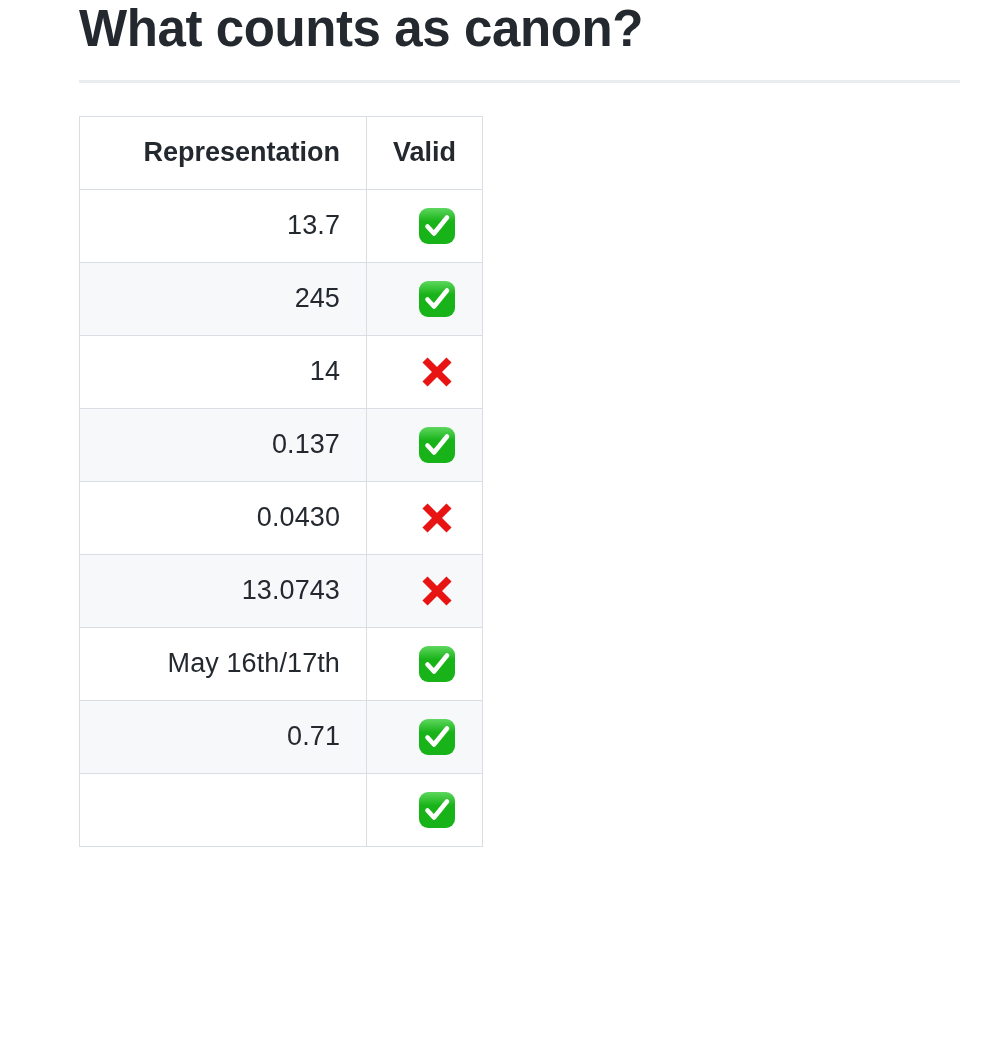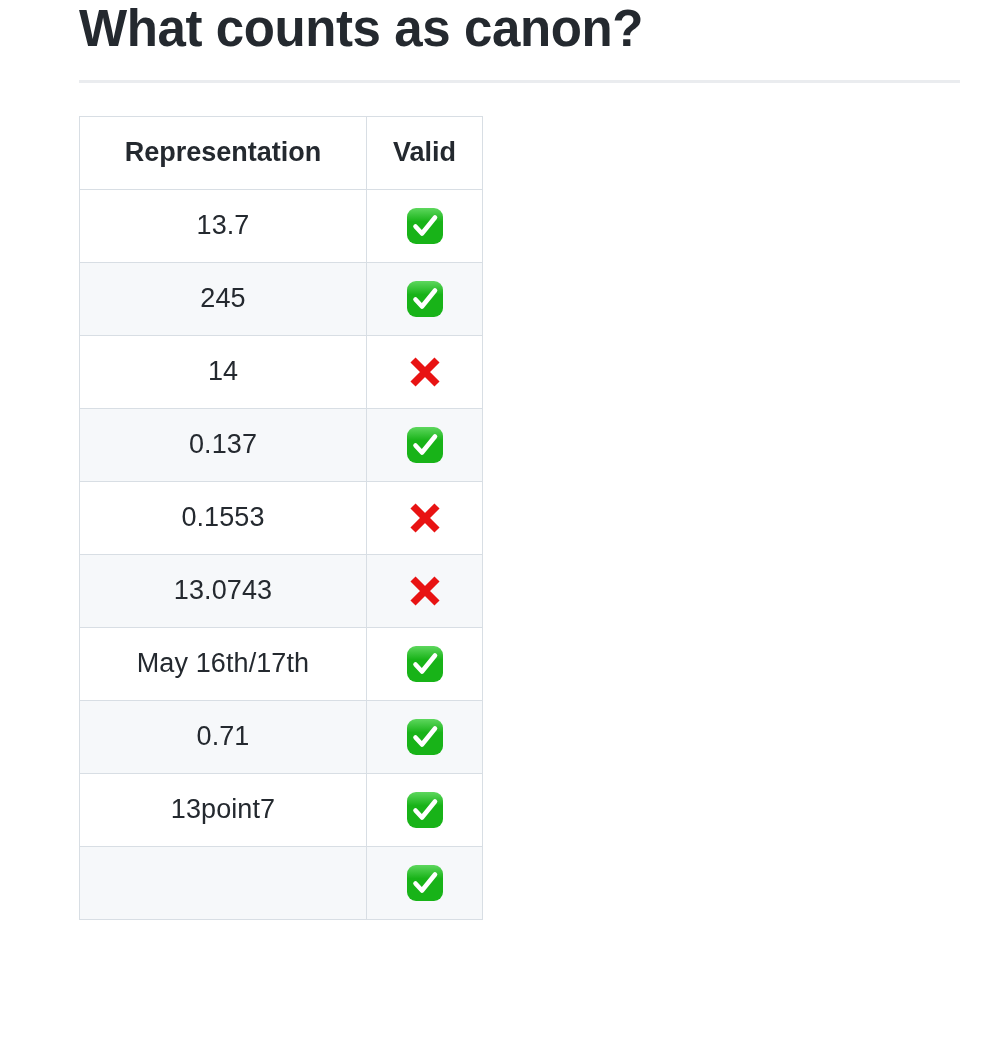--- a/index.html
+++ b/index.html
@@ -53,21 +53,21 @@
     font-size: 27px;
   }
 
   table.canon-table th,
   table.canon-table td {
     border: 1px solid #d8dee4;
     padding: 5px 26px;
     height: 73px;
     box-sizing: border-box;
     vertical-align: middle;
-    text-align: center;
+    text-align: right;
     white-space: nowrap;
   }
 
   table.canon-table th {
     font-weight: bold;
     background: #ffffff;
     color: #24292f;
   }
 
   th.col-representation { width: 287px; }
@@ -157,21 +157,21 @@
                       <stop offset="0%" stop-color="#5ed75e"></stop>
                       <stop offset="38%" stop-color="#18b318"></stop>
                       <stop offset="100%" stop-color="#18b318"></stop>
                     </linearGradient>
                   </defs>
                   <rect x="1" y="1" width="36" height="36" rx="9" ry="9" fill="url(#gchk)"></rect>
                   <path d="M9.5 19.5 L16 26.5 L29 10.5" fill="none" stroke="#ffffff" stroke-width="4.6" stroke-linecap="round" stroke-linejoin="round"></path>
                 </svg></span></td>
           </tr>
           <tr>
-            <td class="cell-representation">0.1553</td>
+            <td class="cell-representation">0.0430</td>
             <td class="cell-valid"><span class="mark"><svg width="38" height="38" viewBox="0 0 38 38">
                   <path d="M7 7 L31 31 M31 7 L7 31" stroke="#e81313" stroke-width="7.2" stroke-linecap="butt"></path>
                 </svg></span></td>
           </tr>
           <tr>
             <td class="cell-representation">13.0743</td>
             <td class="cell-valid"><span class="mark"><svg width="38" height="38" viewBox="0 0 38 38">
                   <path d="M7 7 L31 31 M31 7 L7 31" stroke="#e81313" stroke-width="7.2" stroke-linecap="butt"></path>
                 </svg></span></td>
           </tr>
@@ -184,34 +184,20 @@
                       <stop offset="38%" stop-color="#18b318"></stop>
                       <stop offset="100%" stop-color="#18b318"></stop>
                     </linearGradient>
                   </defs>
                   <rect x="1" y="1" width="36" height="36" rx="9" ry="9" fill="url(#gchk)"></rect>
                   <path d="M9.5 19.5 L16 26.5 L29 10.5" fill="none" stroke="#ffffff" stroke-width="4.6" stroke-linecap="round" stroke-linejoin="round"></path>
                 </svg></span></td>
           </tr>
           <tr>
             <td class="cell-representation">0.71</td>
-            <td class="cell-valid"><span class="mark"><svg width="38" height="38" viewBox="0 0 38 38">
-                  <defs>
-                    <linearGradient id="gchk" x1="0" y1="0" x2="0" y2="1">
-                      <stop offset="0%" stop-color="#5ed75e"></stop>
-                      <stop offset="38%" stop-color="#18b318"></stop>
-                      <stop offset="100%" stop-color="#18b318"></stop>
-                    </linearGradient>
-                  </defs>
-                  <rect x="1" y="1" width="36" height="36" rx="9" ry="9" fill="url(#gchk)"></rect>
-                  <path d="M9.5 19.5 L16 26.5 L29 10.5" fill="none" stroke="#ffffff" stroke-width="4.6" stroke-linecap="round" stroke-linejoin="round"></path>
-                </svg></span></td>
-          </tr>
-          <tr>
-            <td class="cell-representation">13point7</td>
             <td class="cell-valid"><span class="mark"><svg width="38" height="38" viewBox="0 0 38 38">
                   <defs>
                     <linearGradient id="gchk" x1="0" y1="0" x2="0" y2="1">
                       <stop offset="0%" stop-color="#5ed75e"></stop>
                       <stop offset="38%" stop-color="#18b318"></stop>
                       <stop offset="100%" stop-color="#18b318"></stop>
                     </linearGradient>
                   </defs>
                   <rect x="1" y="1" width="36" height="36" rx="9" ry="9" fill="url(#gchk)"></rect>
                   <path d="M9.5 19.5 L16 26.5 L29 10.5" fill="none" stroke="#ffffff" stroke-width="4.6" stroke-linecap="round" stroke-linejoin="round"></path>

